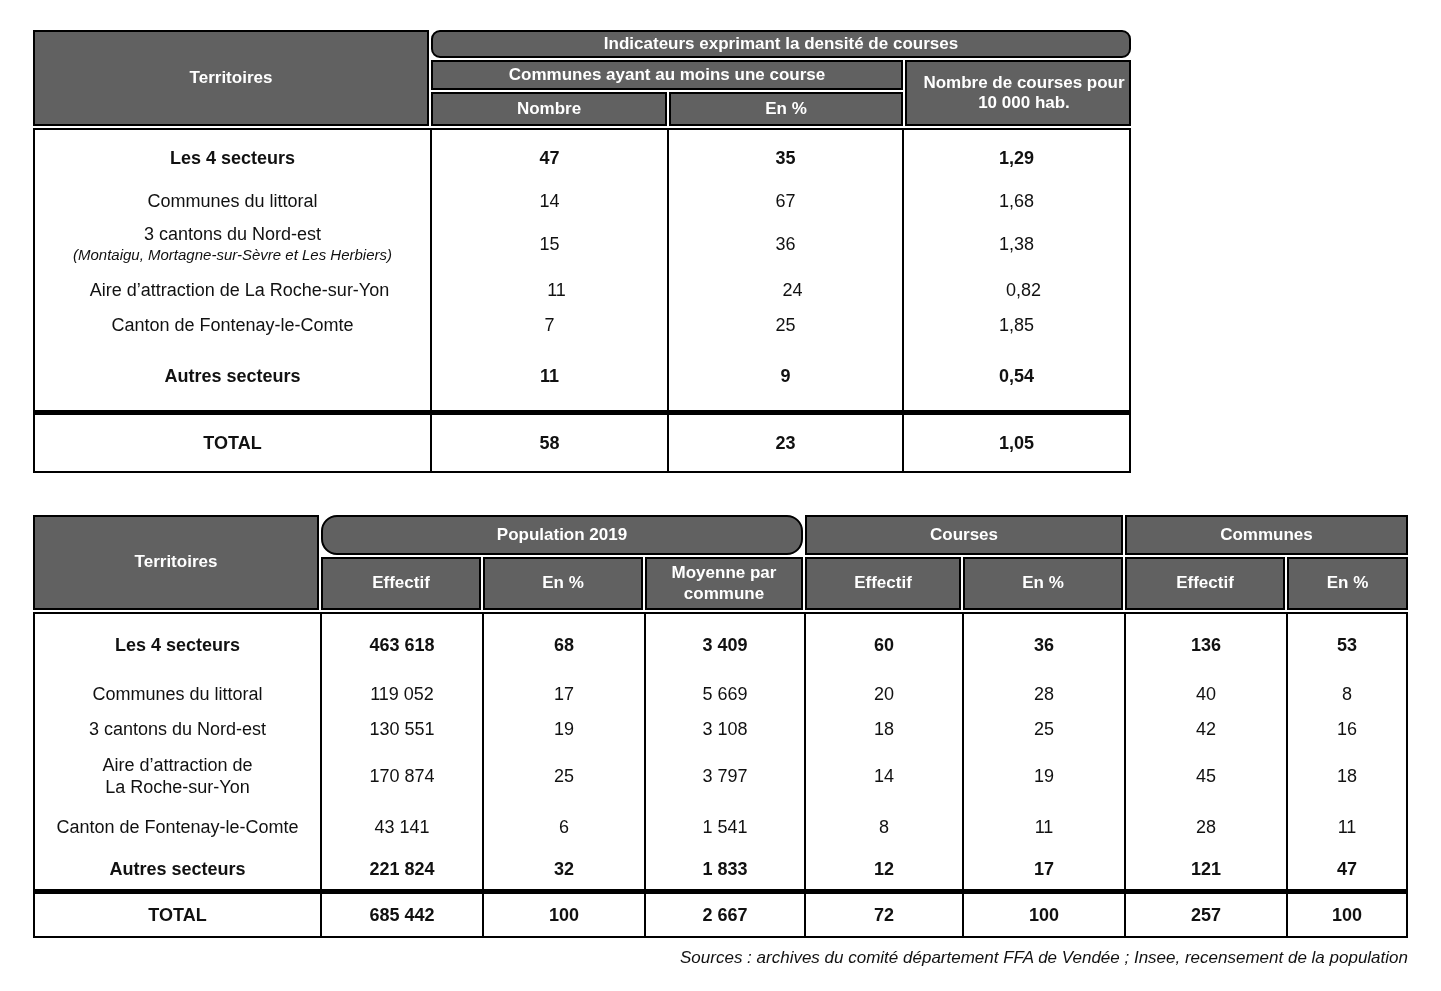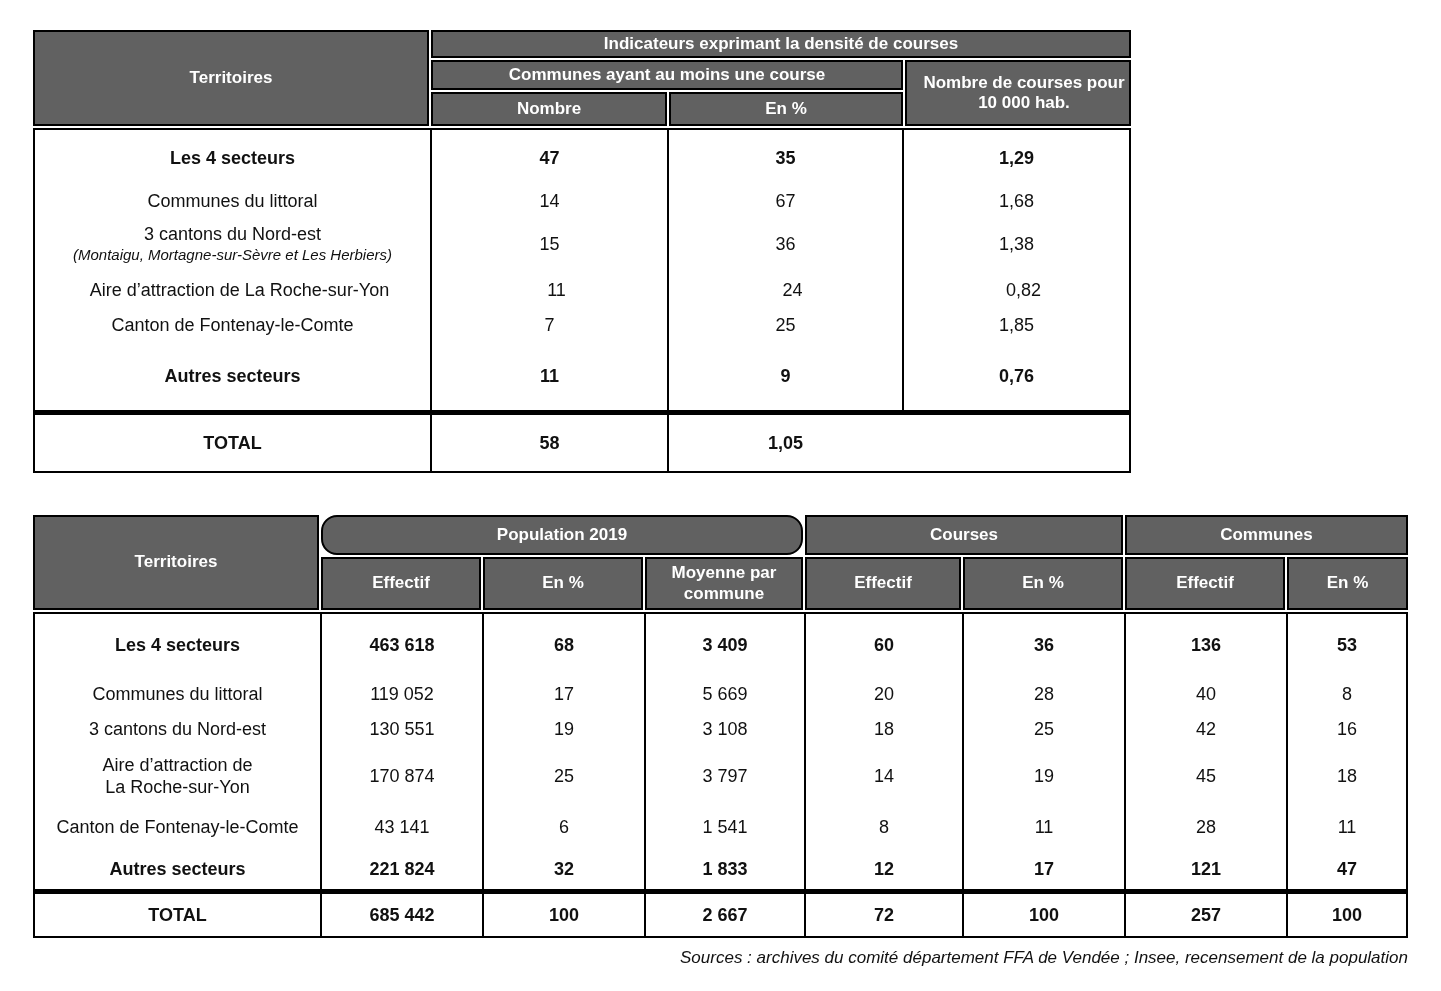--- a/index.html
+++ b/index.html
@@ -38,21 +38,21 @@
 
   
   .t1 { position: absolute; left: 33px; top: 30px; width: 1098px; }
   .t1-head {
     display: grid;
     grid-template-columns: 396px 236px 234px 226px;
     grid-template-rows: 28px 30px 34px;
     gap: 2px;
   }
   .h-terr { grid-area: 1 / 1 / 4 / 2; }
-  .h-ind  { grid-area: 1 / 2 / 2 / 5; }
+  .h-ind  { grid-area: 1 / 2 / 2 / 5; border-radius: 9px; }
   .h-comm { grid-area: 2 / 2 / 3 / 4; }
   .h-dens { grid-area: 2 / 4 / 4 / 5; padding-left: 16px; }
   .h-nombre { grid-area: 3 / 2 / 4 / 3; }
   .h-pct    { grid-area: 3 / 3 / 4 / 4; }
 
   .t1-body {
     margin-top: 2px;
     border: 2px solid #000;
     display: grid;
     grid-template-columns: 395px 237px 235px 227px;
@@ -175,27 +175,28 @@
         <div class="bcell">7</div>
         <div class="bcell">25</div>
         <div class="bcell">1,85</div>
       </div>
       <div class="trow bold rh68">
         <div class="bcell">
             <span>Autres secteurs</span>
           </div>
         <div class="bcell">11</div>
         <div class="bcell">9</div>
-        <div class="bcell">0,76</div>
+        <div class="bcell">0,54</div>
       </div>
     </div>
 
     <div class="t1-total">
       <div class="bcell">TOTAL</div>
       <div class="bcell">58</div>
+      <div class="bcell">23</div>
       <div class="bcell">1,05</div>
     </div>
   </div>
 
   <div class="t2">
     <div class="t2-head">
       <div class="hcell h2-terr">Territoires</div>
       <div class="hcell h2-pop">Population 2019</div>
       <div class="hcell h2-cour">Courses</div>
       <div class="hcell h2-comm">Communes</div>

